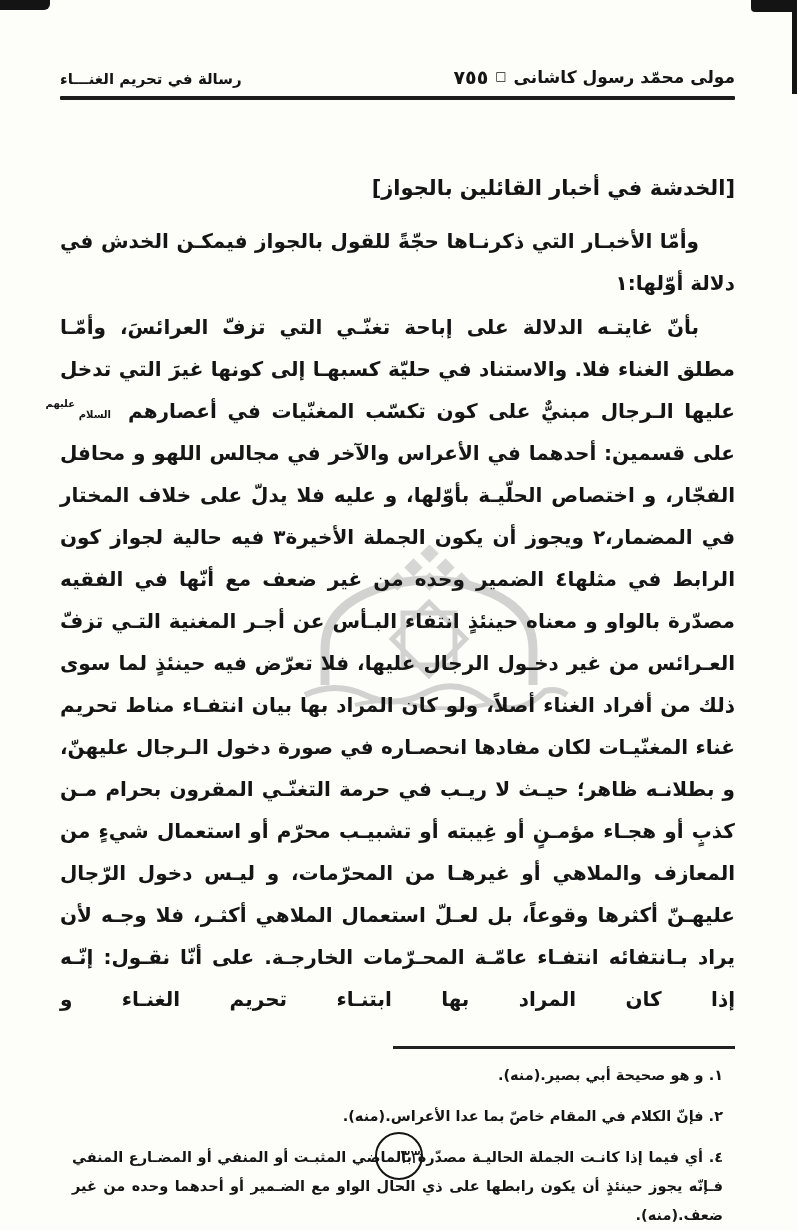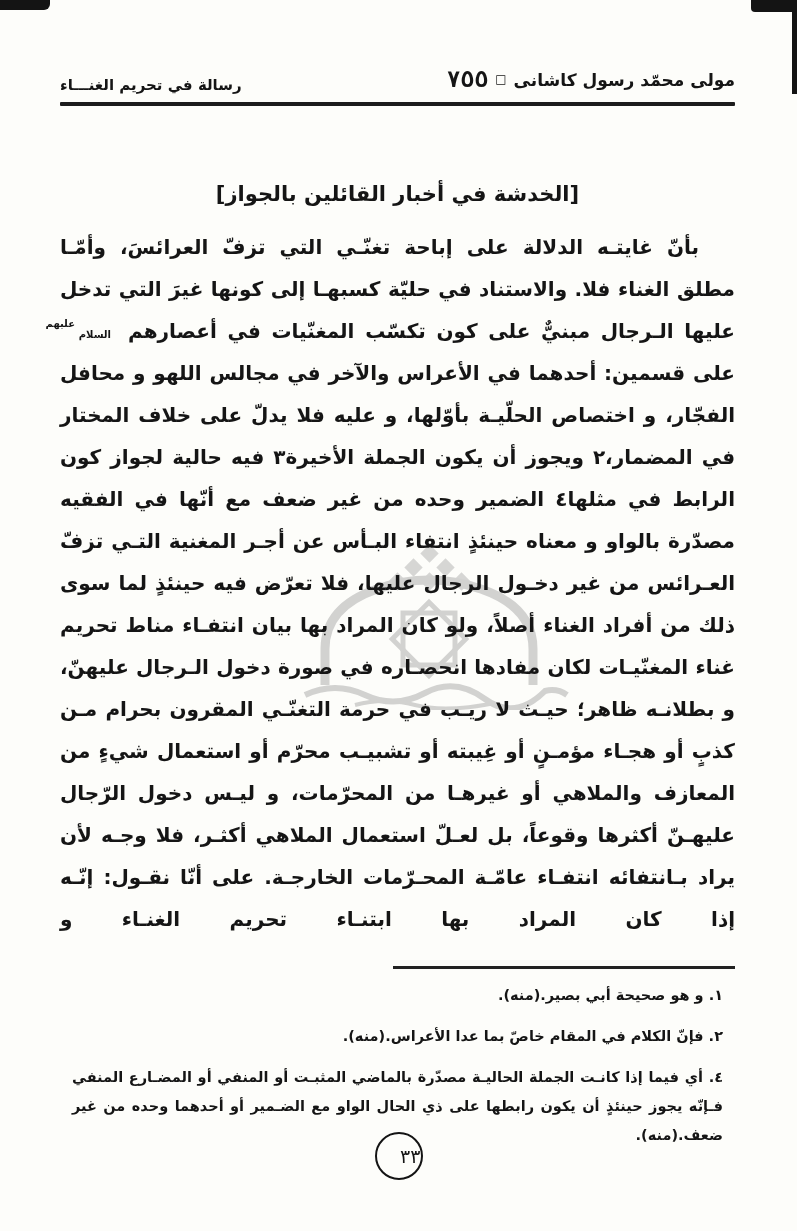--- a/index.html
+++ b/index.html
@@ -22,25 +22,24 @@
   .content{position:relative;z-index:1;padding:66px 62px 0 60px;}
 
   header.page-header{
     display:flex;justify-content:space-between;align-items:flex-end;
     font-weight:bold;direction:rtl;
   }
   .header-book-title{font-size:15px;letter-spacing:0;}
   .header-left{display:flex;align-items:center;gap:7px;direction:rtl;}
   .header-author{font-size:17px;text-align:center;}
   .header-square{font-size:12px;position:relative;top:-1px;}
-  .header-page-number{font-size:23px;font-weight:bold;font-family:Liberation Mono, monospace;}
+  .header-page-number{font-size:19px;font-weight:bold;}
   .header-rule{height:4px;background:#1c1c1c;margin-top:8px;border-radius:1px;}
 
   h2.section-heading{
-    text-align:center;
     font-size:21px;
     font-weight:bold;
     margin:76px 0 20px 0;
   }
   p.lead{
     font-size:20px;font-weight:bold;line-height:42px;
     margin:0;text-indent:36px;text-align:justify;
   }
   p.body-par{
     font-size:20px;font-weight:bold;line-height:42px;
@@ -115,20 +114,21 @@
         <span class="header-square">□</span>
         <span class="header-page-number">٧٥٥</span>
       </div>
       <div class="header-book-title">رسالة في تحريم الغنـــاء</div>
     </header>
     <div class="header-rule"></div>
 
     <main>
       <h2 class="section-heading">[الخدشة في أخبار القائلين بالجواز]</h2>
 
+      <p class="lead">وأمّا الأخبـار التي ذكرنـاها حجّةً للقول بالجواز فيمكـن الخدش في دلالة أوّلها:١</p>
 
       <p class="body-par"><span>بأنّ غايتـه الدلالة على إباحة تغنّـي التي تزفّ العرائسَ، وأمّـا مطلق الغناء فلا. والاستناد في حليّة كسبهـا إلى كونها غيرَ التي تدخل عليها الـرجال مبنيٌّ على كون تكسّب المغنّيات في أعصارهم</span><span class="honorific">عليهم السلام</span><span>على قسمين: أحدهما في الأعراس والآخر في مجالس اللهو و محافل الفجّار، و اختصاص الحلّيـة بأوّلها، و عليه فلا يدلّ على خلاف المختار في المضمار،٢ ويجوز أن يكون الجملة الأخيرة٣ فيه حالية لجواز كون الرابط في مثلها٤ الضمير وحده من غير ضعف مع أنّها في الفقيه مصدّرة بالواو و معناه حينئذٍ انتفاء البـأس عن أجـر المغنية التـي تزفّ العـرائس من غير دخـول الرجال عليها، فلا تعرّض فيه حينئذٍ لما سوى ذلك من أفراد الغناء أصلاً، ولو كان المراد بها بيان انتفـاء مناط تحريم غناء المغنّيـات لكان مفادها انحصـاره في صورة دخول الـرجال عليهنّ، و بطلانـه ظاهر؛ حيـث لا ريـب في حرمة التغنّـي المقرون بحرام مـن كذبٍ أو هجـاء مؤمـنٍ أو غِيبته أو تشبيـب محرّم أو استعمال شيءٍ من المعازف والملاهي أو غيرهـا من المحرّمات، و ليـس دخول الرّجال عليهـنّ أكثرها وقوعاً، بل لعـلّ استعمال الملاهي أكثـر، فلا وجـه لأن يراد بـانتفائه انتفـاء عامّـة المحـرّمات الخارجـة. على أنّا نقـول: إنّـه إذا كان المراد بها ابتنـاء تحريم الغنـاء و</span></p>
     </main>
 
     <div class="fn-rule"></div>
 
     <section class="footnotes" id="footnotes">
         <p class="fn">١. و هو صحيحة أبي بصير.(منه).</p>
         <p class="fn">٢. فإنّ الكلام في المقام خاصّ بما عدا الأعراس.(منه).</p>
         <p class="fn">٤. أي فيما إذا كانـت الجملة الحاليـة مصدّرة بالماضي المثبـت أو المنفي أو المضـارع المنفي فـإنّه يجوز حينئذٍ أن يكون رابطها على ذي الحال الواو مع الضـمير أو أحدهما وحده من غير ضعف.(منه).</p>

